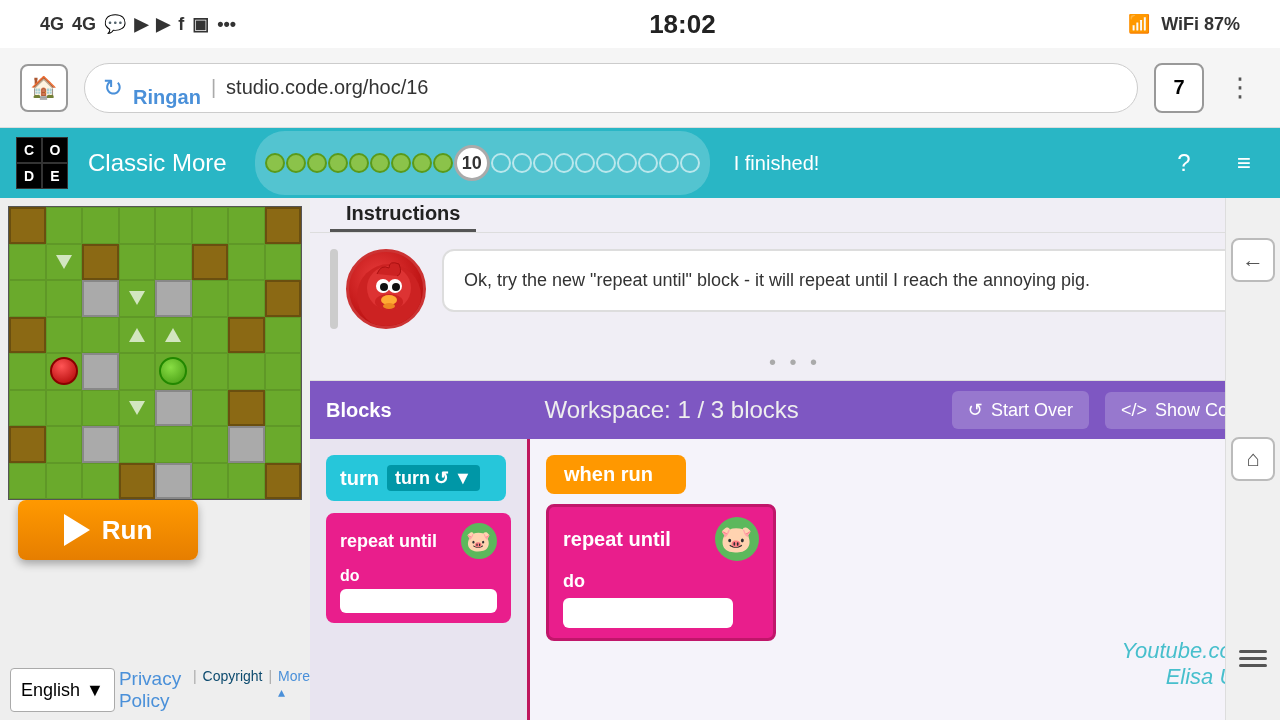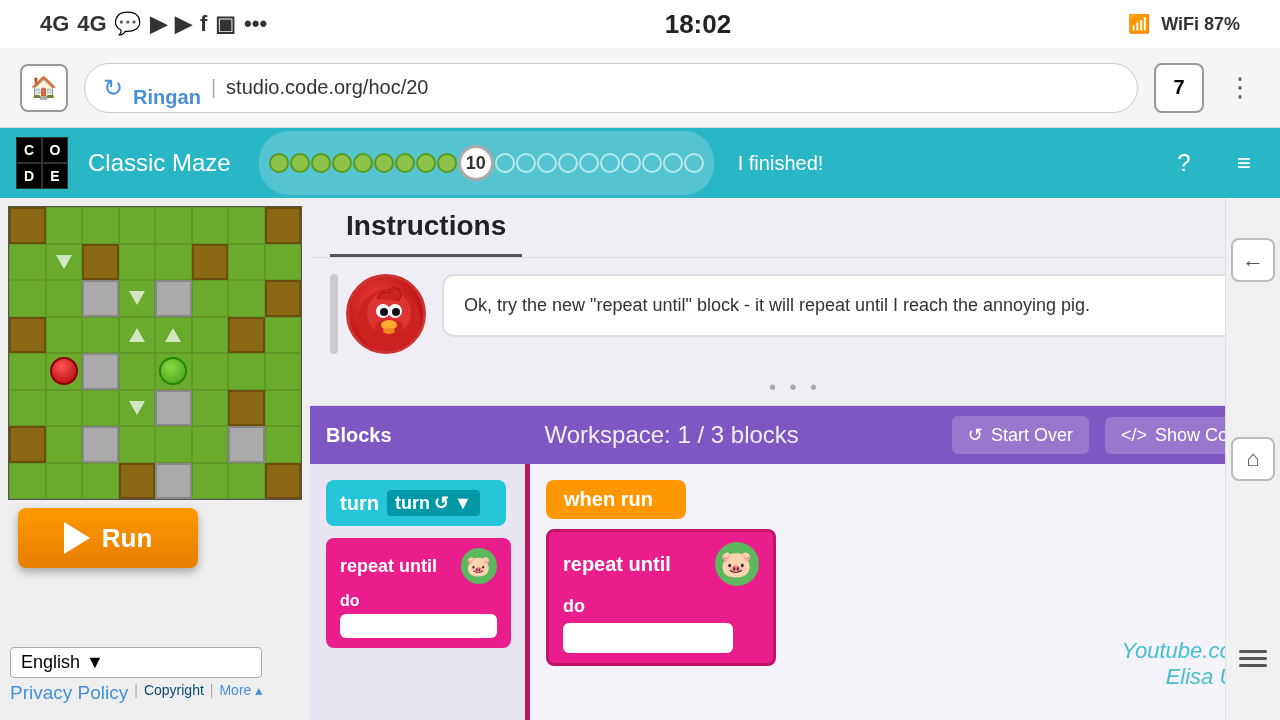--- a/index.html
+++ b/index.html
@@ -9,21 +9,21 @@
     .status-bar {
       height: 48px;
       background: #fff;
       display: flex;
       align-items: center;
       justify-content: space-between;
       padding: 0 40px;
       font-size: 22px;
       font-weight: bold;
     }
-    .status-left { display: flex; align-items: center; gap: 8px; font-size: 22px; color: #333; }
+    .status-left { display: flex; align-items: center; gap: 8px; font-size: 18px; color: #333; }
     .status-center { font-size: 26px; font-weight: bold; color: #222; }
     .status-right { display: flex; align-items: center; gap: 10px; font-size: 18px; color: #333; }
 
     
     .browser-chrome {
       height: 80px;
       background: #f5f5f5;
       border-bottom: 1px solid #ddd;
       display: flex;
       align-items: center;
@@ -144,21 +144,20 @@
     }
 
     
     .game-panel {
       width: 310px;
       background: #eee;
       display: flex;
       flex-direction: column;
       align-items: center;
       padding: 8px;
-      gap: 8px;
       position: relative;
     }
     .game-grid {
       width: 294px;
       height: 294px;
       background: #6aaa2c;
       display: grid;
       grid-template-columns: repeat(8, 1fr);
       grid-template-rows: repeat(8, 1fr);
       border: 1px solid #555;
@@ -194,24 +193,24 @@
     .run-triangle {
       width: 0; height: 0;
       border-top: 16px solid transparent;
       border-bottom: 16px solid transparent;
       border-left: 26px solid #fff;
     }
 
     
     .lang-section {
       position: absolute;
-      bottom: 16px;
+      bottom: 8px;
       left: 10px;
       display: flex;
-      flex-direction: column;
+      flex-direction: row;
       gap: 4px;
       margin-top: 24px;
     }
     .lang-dropdown {
       background: #fff;
       border: 1px solid #aaa;
       border-radius: 4px;
       padding: 4px 10px;
       display: flex; align-items: center; gap: 6px;
       font-size: 18px; cursor: pointer;
@@ -231,22 +230,22 @@
     .instructions-area {
       background: #f0eef5;
       border-bottom: 1px solid #ddd;
     }
     .instructions-tab {
       display: flex;
       padding: 0 20px;
       border-bottom: 1px solid #ddd;
     }
     .tab-item {
-      padding: 12px 16px;
-      font-size: 28px;
+      padding: 4px 16px;
+      font-size: 20px;
       color: #444;
       cursor: pointer;
       border-bottom: 3px solid transparent;
     }
     .tab-item.active {
       border-bottom: 3px solid #555;
       color: #222;
       font-weight: bold;
     }
     .instructions-body {
@@ -321,21 +320,21 @@
     }
 
     
     .blocks-workspace {
       flex: 1;
       display: flex;
     }
     .blocks-palette {
       width: 220px;
       background: #e8e4f0;
-      border-right: 5px solid #be185d;
+      border-right: 3px solid #be185d;
       padding: 16px;
       display: flex;
       flex-direction: column;
       gap: 12px;
       overflow-y: auto;
     }
     .block-turn {
       background: #26C6DA;
       border-radius: 8px;
       padding: 10px 14px;
@@ -410,34 +409,34 @@
     <span>WiFi 87%</span>
   </div>
 </div>
 
 <div class="browser-chrome">
   <div class="browser-home-btn">🏠</div>
   <div class="address-bar">
     <span class="refresh-icon">↻</span>
     <span class="site-name">Ringan</span>
     <span class="separator">|</span>
-    <span class="url-text">studio.code.org/hoc/20</span>
+    <span class="url-text">studio.code.org/hoc/16</span>
   </div>
   <div class="browser-tab-btn">7</div>
   <div class="browser-menu-btn">⋮</div>
 </div>
 
 <div class="app-header">
   <div class="code-logo">
     <span>C</span>
     <span>O</span>
     <span>D</span>
     <span>E</span>
   </div>
-  <span class="maze-title">Classic Maze</span>
+  <span class="maze-title">Classic More</span>
   <div class="progress-bar">
 
     <div class="progress-dot"></div>
     <div class="progress-dot"></div>
     <div class="progress-dot"></div>
     <div class="progress-dot"></div>
     <div class="progress-dot"></div>
     <div class="progress-dot"></div>
     <div class="progress-dot"></div>
     <div class="progress-dot"></div>

